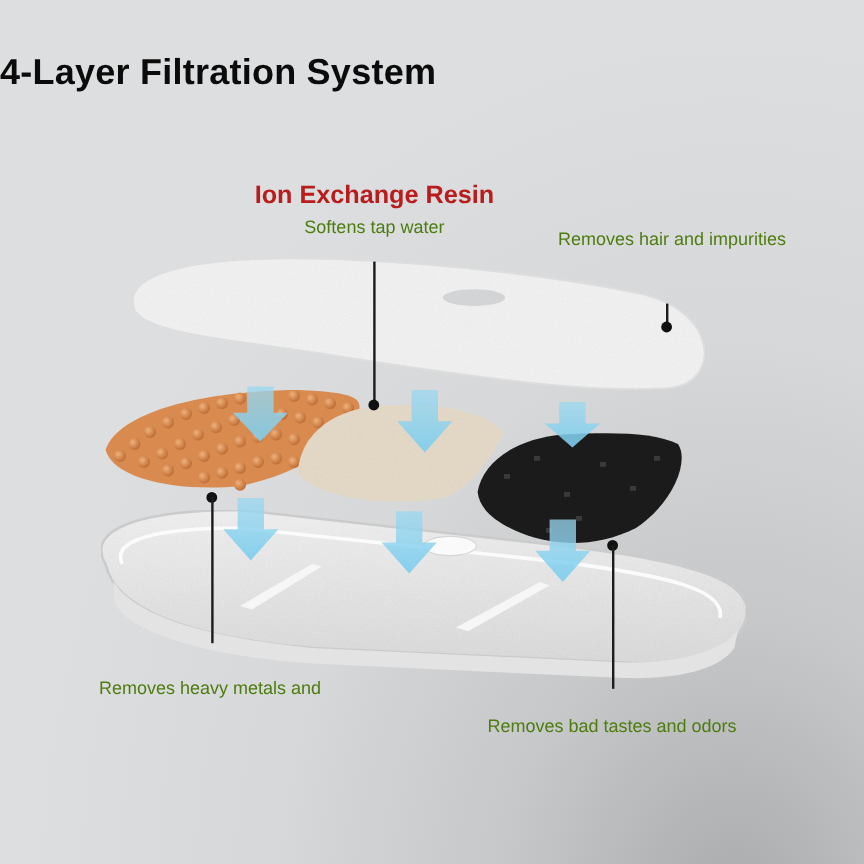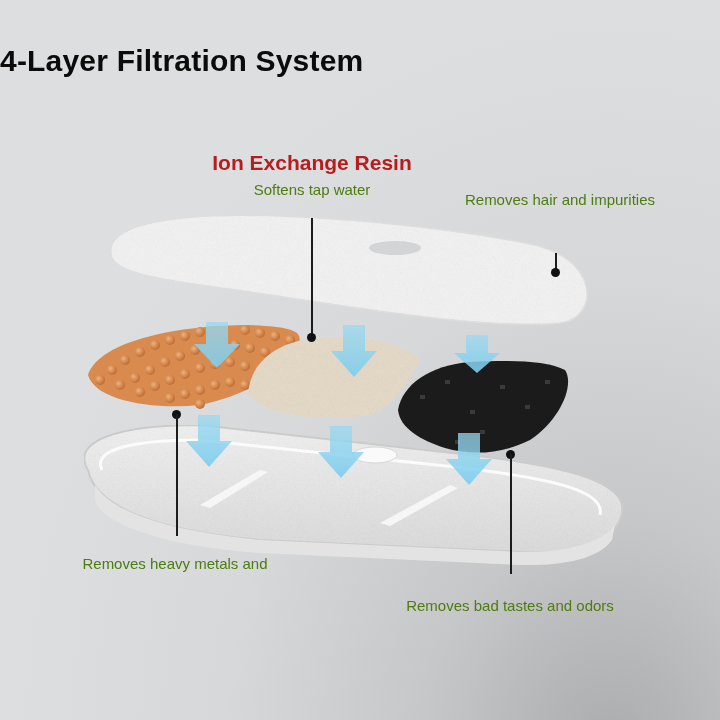--- a/index.html
+++ b/index.html
@@ -152,20 +152,20 @@
 <div class="label" style="left:192px; top:150px; width:240px;">
   <div class="head">Ion Exchange Resin</div>
   <div class="desc">Softens tap water</div>
 </div>
 
 <div class="label" style="left:440px; top:186px; width:240px;">
   <div class="desc">Removes hair and impurities</div>
 </div>
 
 <div class="label" style="left:50px; top:552px; width:250px;">
-  <div class="desc" style="margin-top:2px;">
+  <div class="desc" style="margin-top:12px;">
     <div>Removes heavy metals and</div>
   </div>
 </div>
 
 <div class="label" style="left:370px; top:592px; width:280px;">
   <div class="desc">Removes bad tastes and odors</div>
 </div>
 
 </body></html>

